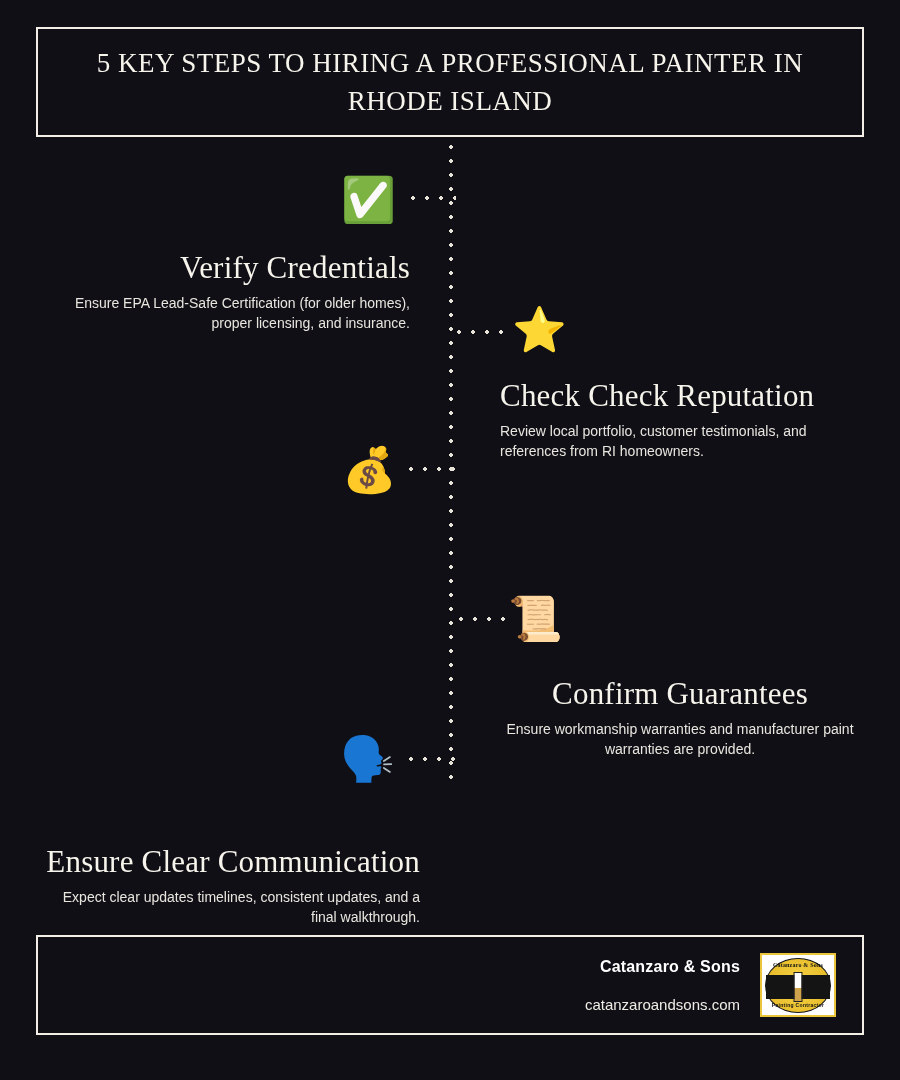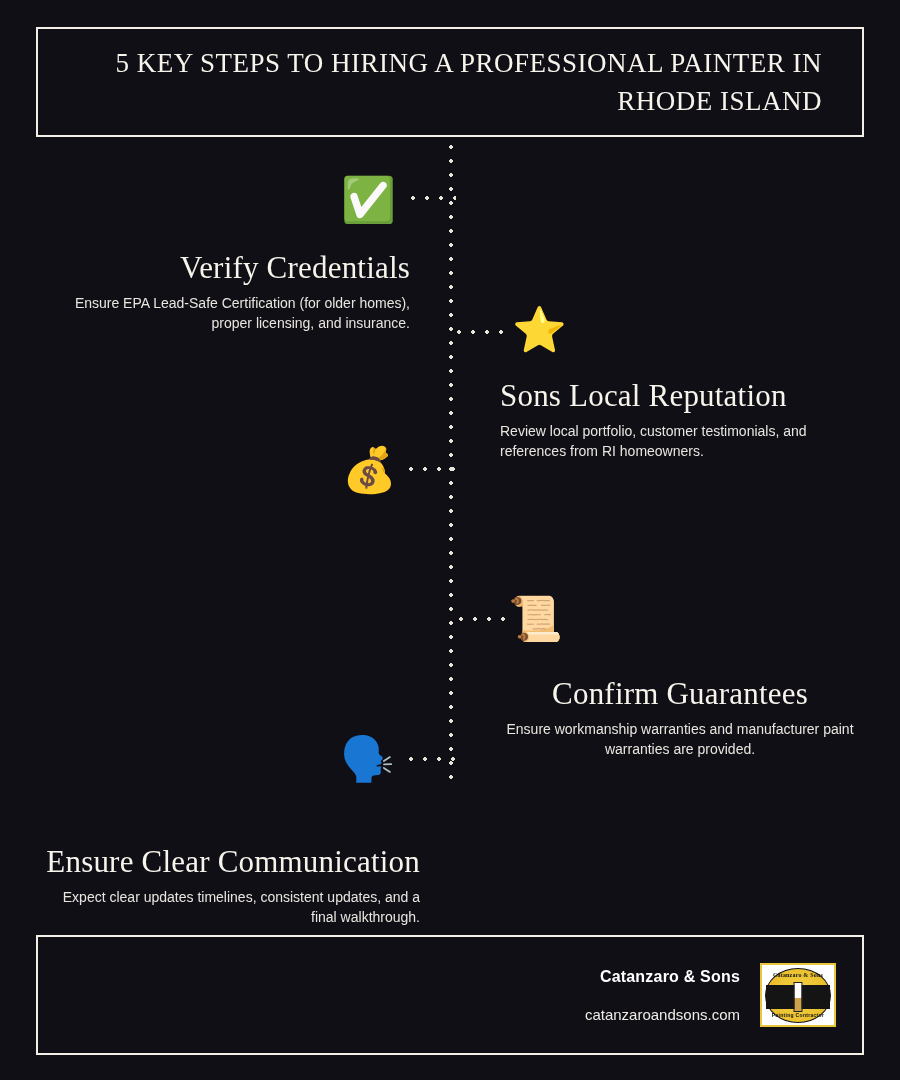--- a/index.html
+++ b/index.html
@@ -30,21 +30,21 @@
     align-items: center;
     justify-content: center;
     padding: 6px 40px;
   }
   .header-title {
     font-family: "Liberation Serif", serif;
     color: #f7f4ec;
     font-size: 27px;
     line-height: 1.42;
     letter-spacing: 0.5px;
-    text-align: right;
+    text-align: center;
     text-transform: uppercase;
     font-weight: 400;
   }
 
   
   .spine {
     position: absolute;
     left: 449px;
     top: 140px;
     width: 4px;
@@ -107,21 +107,21 @@
   #conn-3 { left: 404px; top: 467px; width: 52px; }
   #conn-4 { left: 454px; top: 617px; width: 52px; }
   #conn-5 { left: 404px; top: 757px; width: 52px; }
 
   
   .footer {
     position: absolute;
     left: 36px;
     top: 935px;
     width: 828px;
-    height: 120px;
+    height: 100px;
     border: 2px solid #f3efe6;
     display: flex;
     align-items: center;
     justify-content: flex-end;
     padding: 0 26px;
   }
   .footer-text { text-align: right; margin-right: 20px; }
   .footer-brand {
     color: #ffffff;
     font-size: 16px;
@@ -228,21 +228,21 @@
   <div class="step">
       <div class="icon" id="icon-5">🗣️</div>
     </div>
 
   <div class="step left-block" id="step-1">
     <div class="step-title">Verify Credentials</div>
     <div class="step-desc">Ensure EPA Lead-Safe Certification (for older homes), proper licensing, and insurance.</div>
   </div>
 
   <div class="step right-block" id="step-2">
-    <div class="step-title">Sons Local Reputation</div>
+    <div class="step-title">Check Check Reputation</div>
     <div class="step-desc">Review local portfolio, customer testimonials, and references from RI homeowners.</div>
   </div>
 
 
   <div class="step right-block" id="step-4">
     <div class="step-title">Confirm Guarantees</div>
     <div class="step-desc">Ensure workmanship warranties and manufacturer paint warranties are provided.</div>
   </div>
 
   <div class="step left-block" id="step-5">

